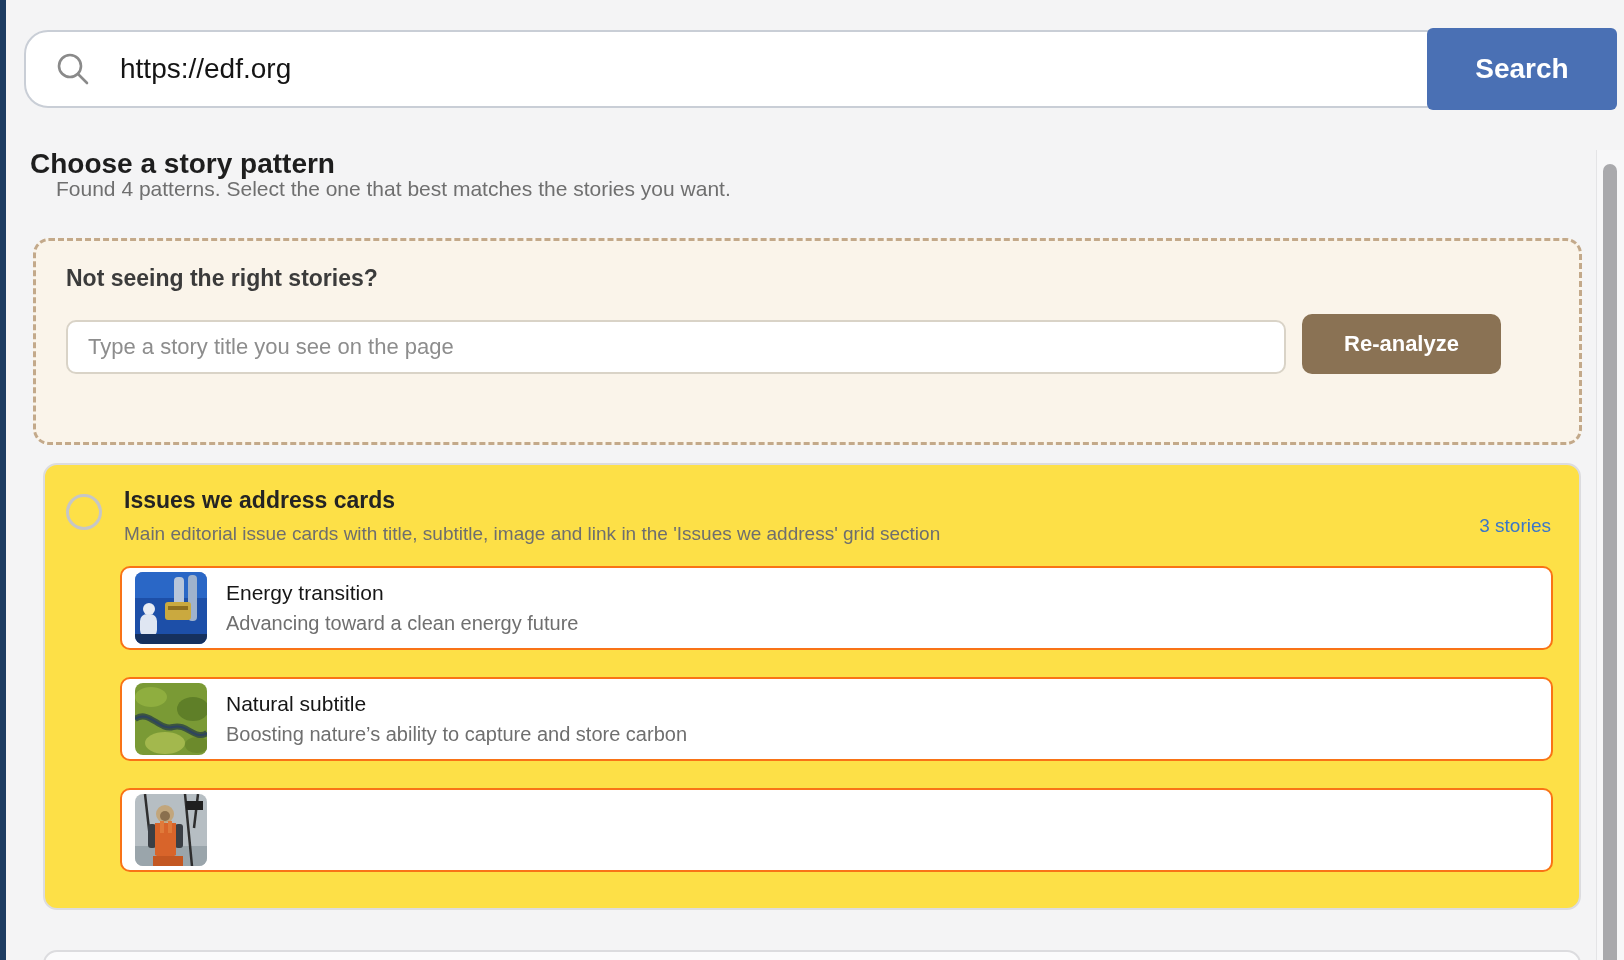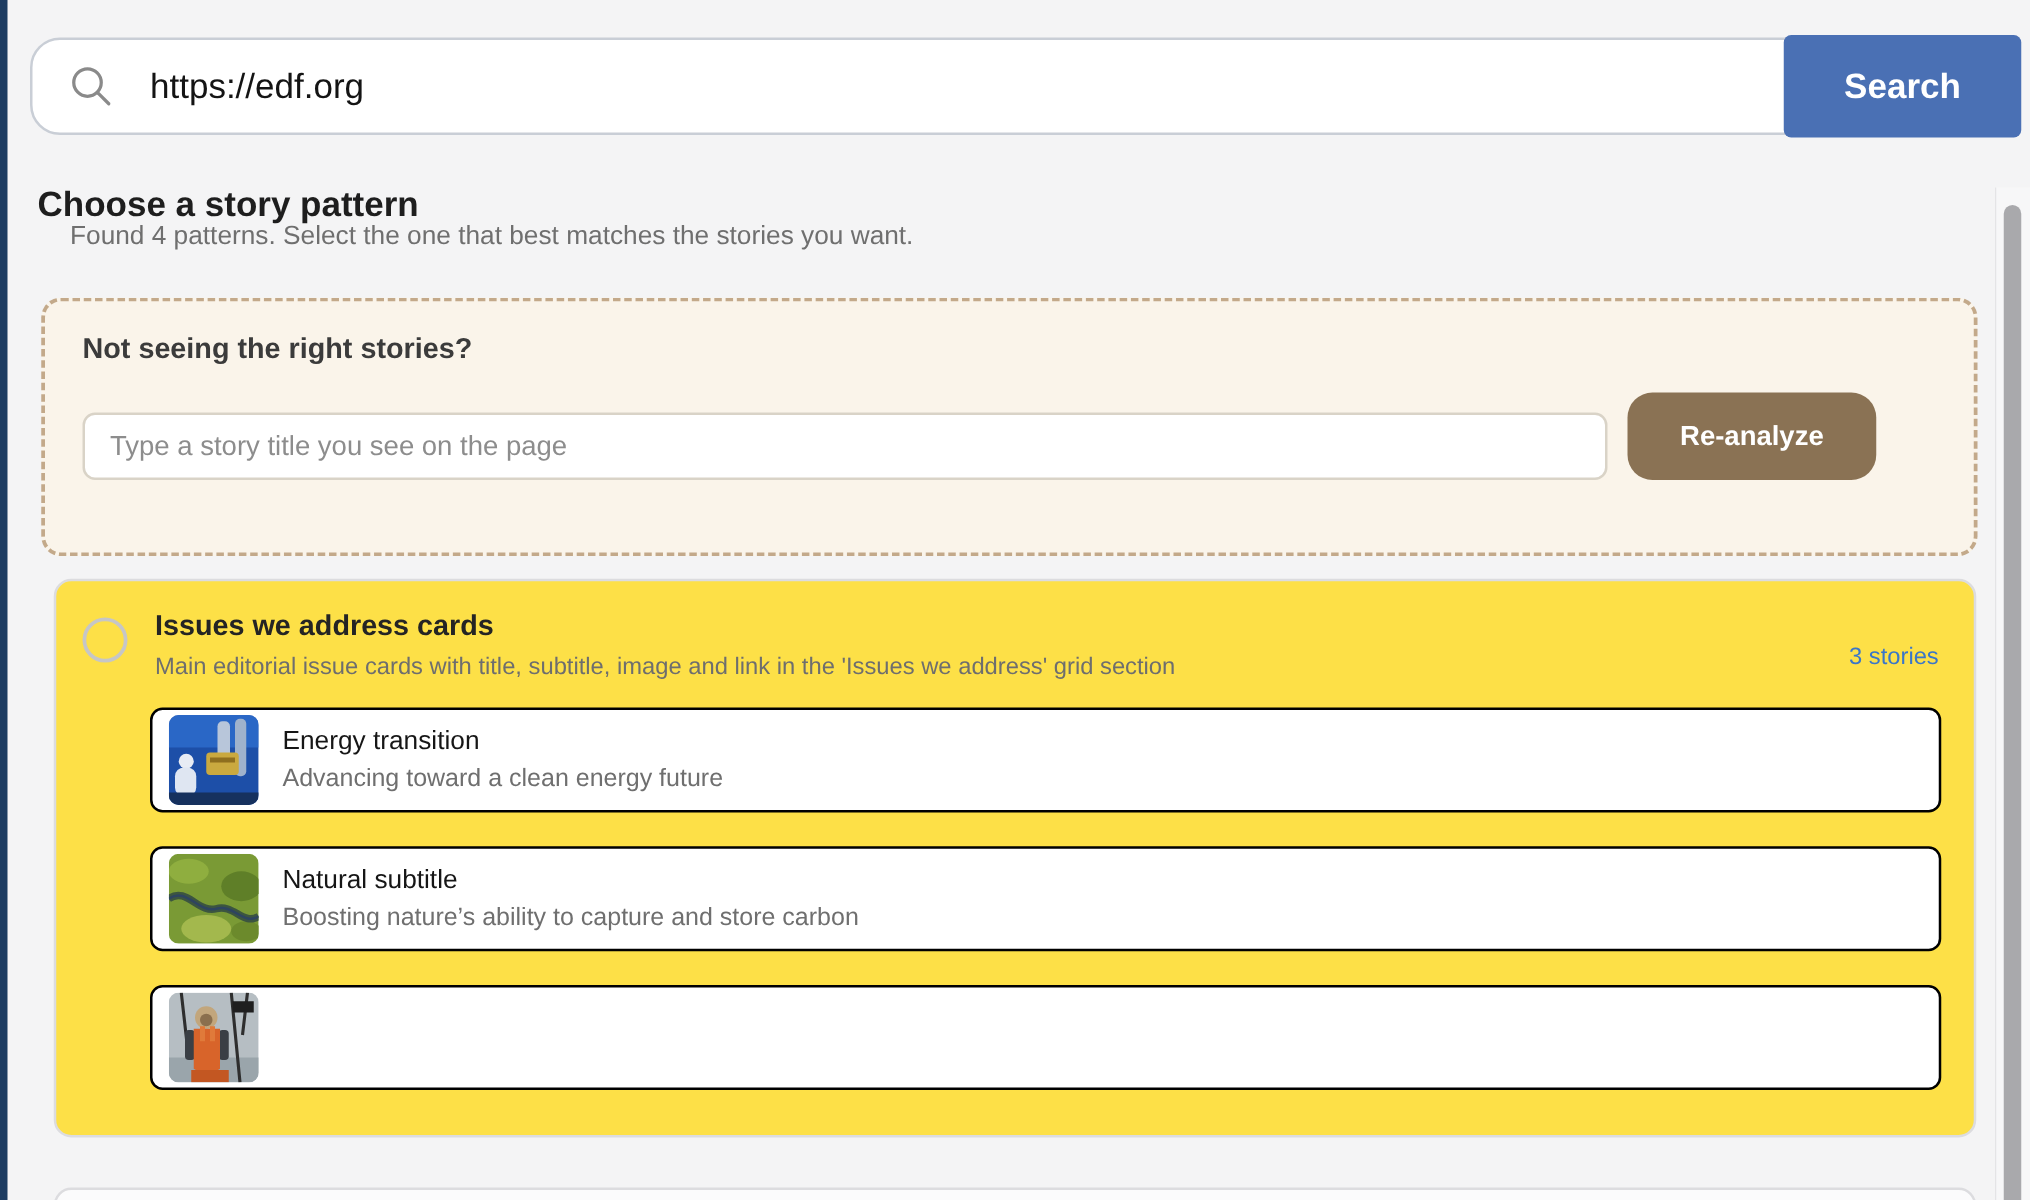--- a/index.html
+++ b/index.html
@@ -49,21 +49,21 @@
   .reanalyze-desc{font-size:21px;color:#6a6a6a;margin-top:10px;}
   .reanalyze-row{display:flex;margin-top:22px;align-items:flex-end;}
   .reanalyze-input{
     width:1220px;height:54px;box-sizing:border-box;background:#ffffff;
     border:2px solid #d9d3c7;border-radius:10px;padding:0 20px;
     font-size:22px;color:#333;outline:none;
     font-family:"Liberation Sans","DejaVu Sans",sans-serif;
   }
   .reanalyze-input::placeholder{color:#8d8d8d;}
   .reanalyze-btn{
-    margin-left:16px;width:199px;height:70px;border:none;border-radius:20px;
+    margin-left:16px;width:199px;height:60px;border:none;border-radius:10px;
     background:var(--reanalyze-btn,#8a7254);color:#fff;font-size:22px;font-weight:bold;cursor:pointer;
     font-family:"Liberation Sans","DejaVu Sans",sans-serif;
   }
 
   
   .pattern-card{
     position:absolute;left:43px;top:463px;width:1538px;height:447px;box-sizing:border-box;
     background:#fde047;border:2px solid #dcdcdf;border-radius:14px;
     padding:22px 28px 0 21px;
   }
@@ -72,21 +72,21 @@
     width:30px;height:30px;border:3px solid #c6c6c6;border-radius:50%;
     margin-top:7px;flex:none;background:transparent;cursor:pointer;
   }
   .card-titles{margin-left:22px;flex:1;min-width:0;}
   .card-title{font-size:23px;font-weight:bold;color:#242424;}
   .card-desc{font-size:19px;color:#6e6e6e;margin-top:9px;}
   .stories-count{color:var(--link-blue,#3a76c9);font-size:19px;margin-top:28px;white-space:nowrap;cursor:pointer;}
 
   .story-list{margin:21px 0 0 54px;width:1433px;display:flex;flex-direction:column;gap:27px;}
   .story-item{
-    background:#ffffff;border:2px solid #000000;border-radius:10px;height:84px;
+    background:#ffffff;border:2px solid #f97316;border-radius:10px;height:84px;
     box-sizing:border-box;display:flex;align-items:center;padding:0 16px 0 13px;
   }
   .story-thumb{width:72px;height:72px;border-radius:8px;overflow:hidden;flex:none;}
   .story-thumb svg{display:block;}
   .story-text{margin-left:19px;min-width:0;}
   .story-title{font-size:21px;color:#161616;}
   .story-sub{font-size:20px;color:#6f6f6f;margin-top:7px;}
 
   
   .next-card{

